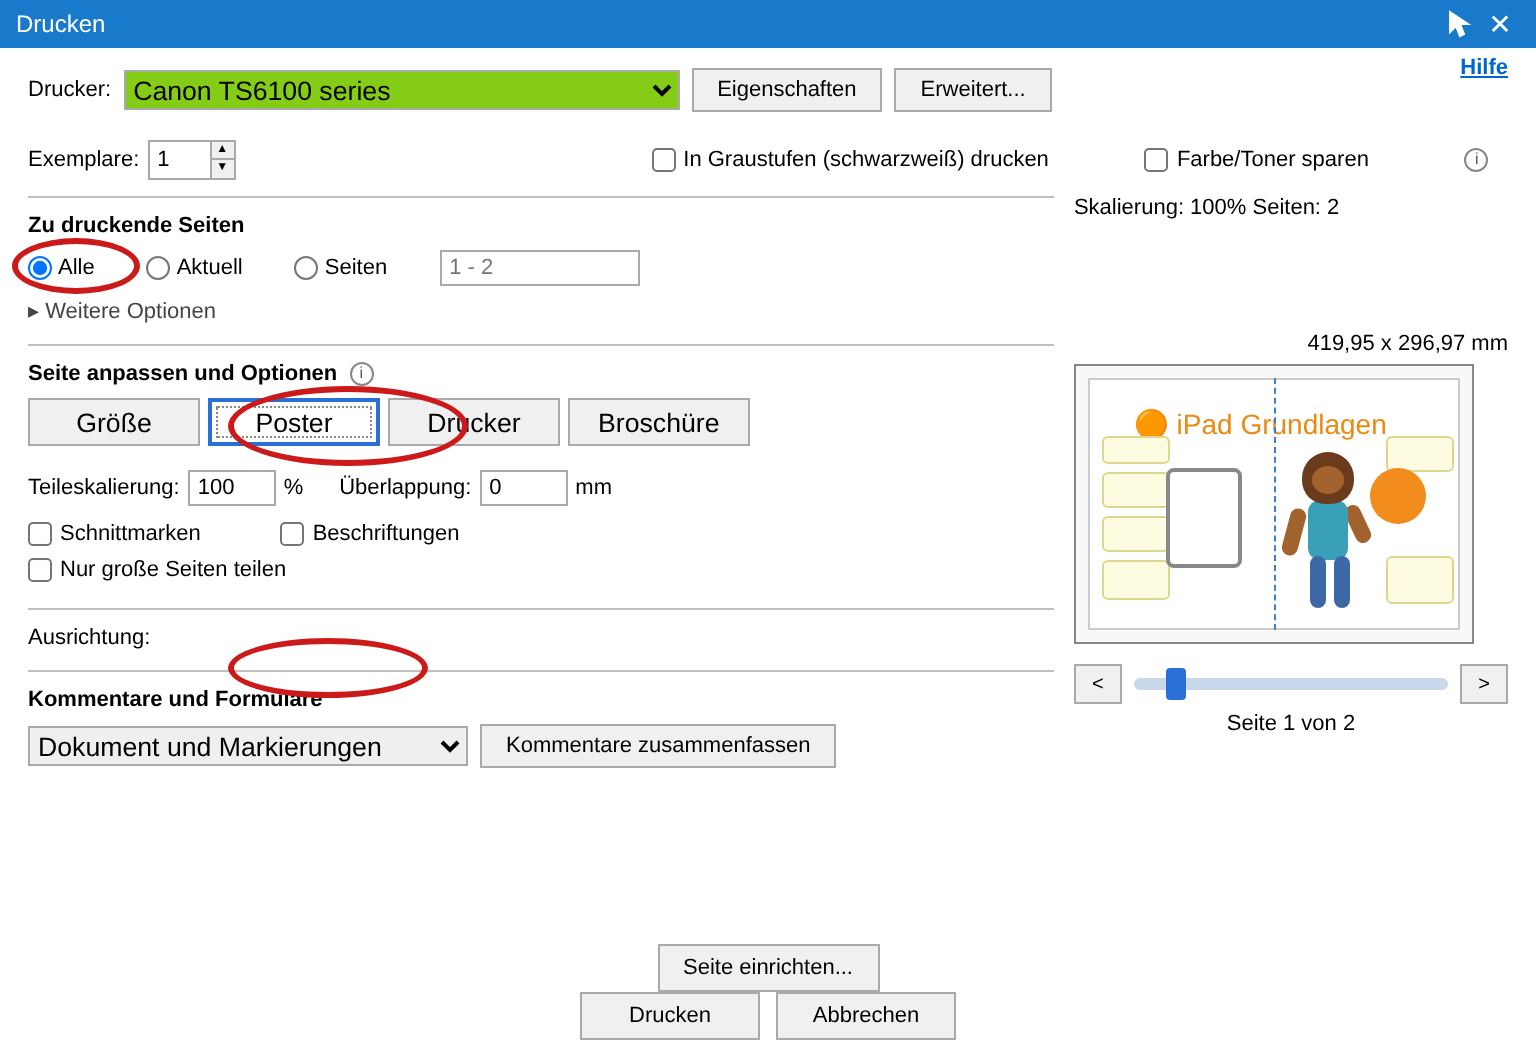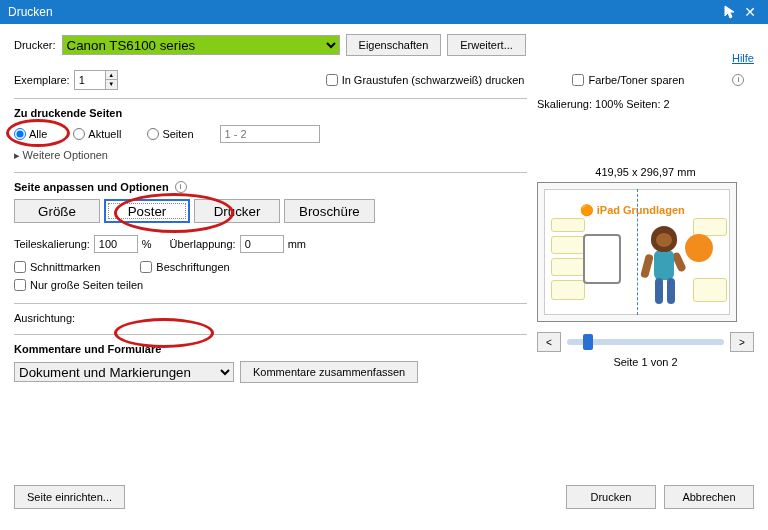--- a/index.html
+++ b/index.html
@@ -38,22 +38,22 @@
     width: 278px; height: 20px;
     border: 1px solid #a9a9a9; background: #84cc16;
   }
   .btn {
     height: 22px; padding: 0 12px;
     border: 1px solid #a9a9a9; background: #f0f0f0;
     font-family: inherit; font-size: 11px;
     display: inline-flex; align-items: center; justify-content: center;
   }
   .help-link {
-    position: absolute; right: 14px; top: 28px;
-    color: #0066cc; text-decoration: underline;
+    position: absolute; right: 14px; top: 4px;
+    color: #0066cc; text-decoration: underline; font-weight: bold;
   }
   .copies-row { margin-bottom: 8px; gap: 4px; }
   .spinner {
     display: inline-flex; align-items: center;
     border: 1px solid #a9a9a9; height: 20px;
   }
   .spinner input {
     width: 30px; border: none; padding: 0 4px; font-size: 11px; height: 18px;
   }
   .spinner .updown {
@@ -108,22 +108,22 @@
   }
   .preview-box {
     width: 200px; height: 140px; border: 1px solid #888;
     margin-top: 4px; position: relative; overflow: hidden;
     background: #f8f8f8;
   }
   .preview-inner {
     position: absolute; inset: 6px; border: 1px solid #ccc; background: #fff;
   }
   .preview-text {
-    position: absolute; top: 14px; left: 35px;
-    font-size: 11px; font-weight: bold; color: #e98a12;
+    position: absolute; top: 14px; left: 22px;
+    font-size: 14px; font-weight: normal; color: #e98a12;
   }
   .char {
     position: absolute; left: 94px; top: 36px; width: 50px; height: 80px;
   }
   .char .head { position:absolute; left:12px; top:0; width:26px; height:26px; background:#6a3c1c; border-radius:50% 50% 45% 45%; }
   .char .face { position:absolute; left:17px; top:7px; width:16px; height:14px; background:#a1622e; border-radius:50%; }
   .char .body { position:absolute; left:15px; top:24px; width:20px; height:30px; background:#3aa0b8; border-radius:6px; }
   .char .arm1 { position:absolute; left:4px; top:28px; width:8px; height:24px; background:#a1622e; border-radius:4px; transform:rotate(15deg);}
   .char .arm2 { position:absolute; left:36px; top:26px; width:8px; height:20px; background:#a1622e; border-radius:4px; transform:rotate(-25deg);}
   .char .leg1 { position:absolute; left:16px; top:52px; width:8px; height:26px; background:#3d68a6; border-radius:4px; }
@@ -149,22 +149,22 @@
     display:inline-flex; align-items:center; justify-content:center; font-size:10px;
   }
   .pager .track {
     flex:1; height:6px; background:#c9d8ea; position:relative; border-radius:3px;
   }
   .pager .thumb {
     position:absolute; left:16px; top:-5px; width:10px; height:16px;
     background:#2a6fd6; border-radius:2px;
   }
   .footer {
-    position:absolute; left:14px; right:14px; bottom:21px;
-    display:flex; justify-content:space-between; align-items:center;
+    position:absolute; left:14px; right:14px; bottom:10px;
+    display:flex; justify-content:space-between; align-items:center;flex-direction:column;
   }
   .footer .right-btns { display:flex; gap:8px; }
   .footer .btn { height:24px; min-width:90px; }
 </style>
 </head>
 <body>
 
 <div class="titlebar">
   <span>Drucken</span>
   <span style="display:flex;align-items:center;gap:4px">
@@ -288,21 +288,21 @@
           </select>
           <button class="btn">Kommentare zusammenfassen</button>
         </div>
       </div>
 
     </div>
 
     <div class="right-col">
       <div>Skalierung: 100% Seiten: 2</div>
       <div style="height:56px"></div>
-      <div style="text-align:center">419,95 x 296,97 mm</div>
+      <div style="text-align:right">419,95 x 296,97 mm</div>
       <div class="preview-box">
         <div class="preview-inner">
           <div class="preview-text">🟠 <span>iPad Grundlagen</span></div>
           <div class="note" style="left:6px; top:28px; width:34px; height:14px"></div>
           <div class="note" style="left:6px; top:46px; width:34px; height:18px"></div>
           <div class="note" style="left:6px; top:68px; width:34px; height:18px"></div>
           <div class="note" style="left:6px; top:90px; width:34px; height:20px"></div>
           <div class="note" style="left:148px; top:28px; width:34px; height:18px"></div>
           <div class="note" style="left:148px; top:88px; width:34px; height:24px"></div>
           <div class="ipad-outline"></div>

